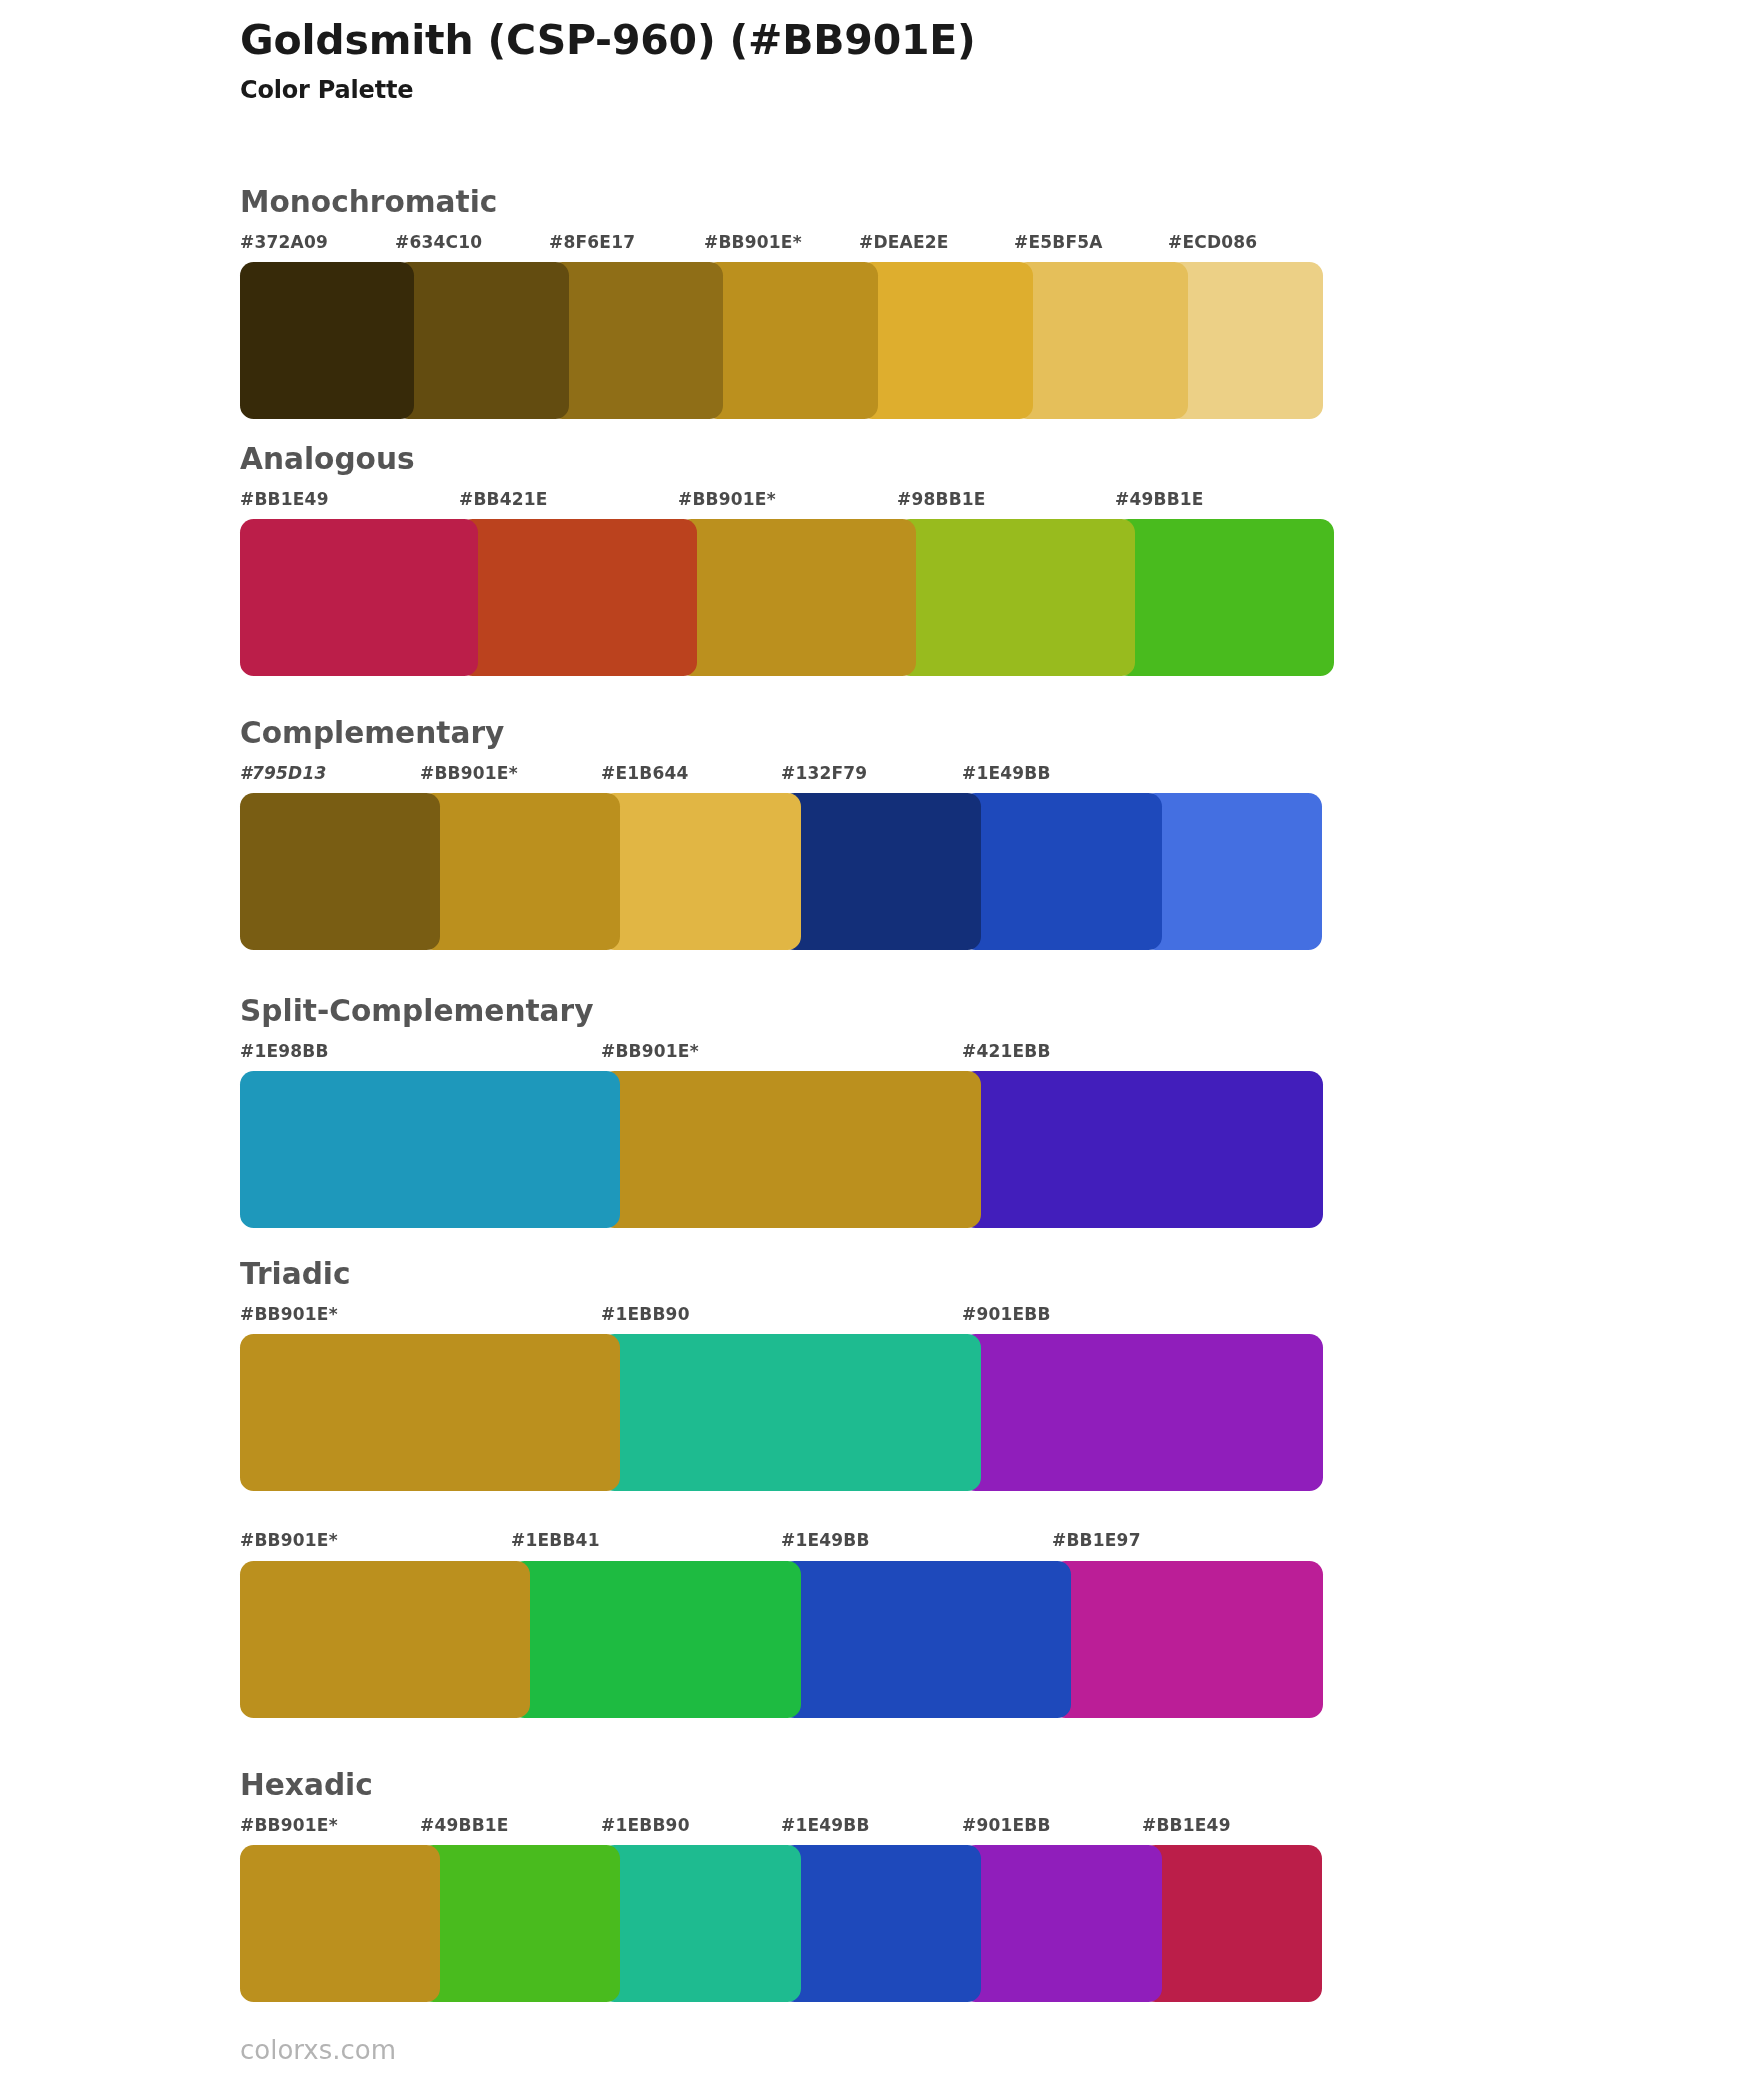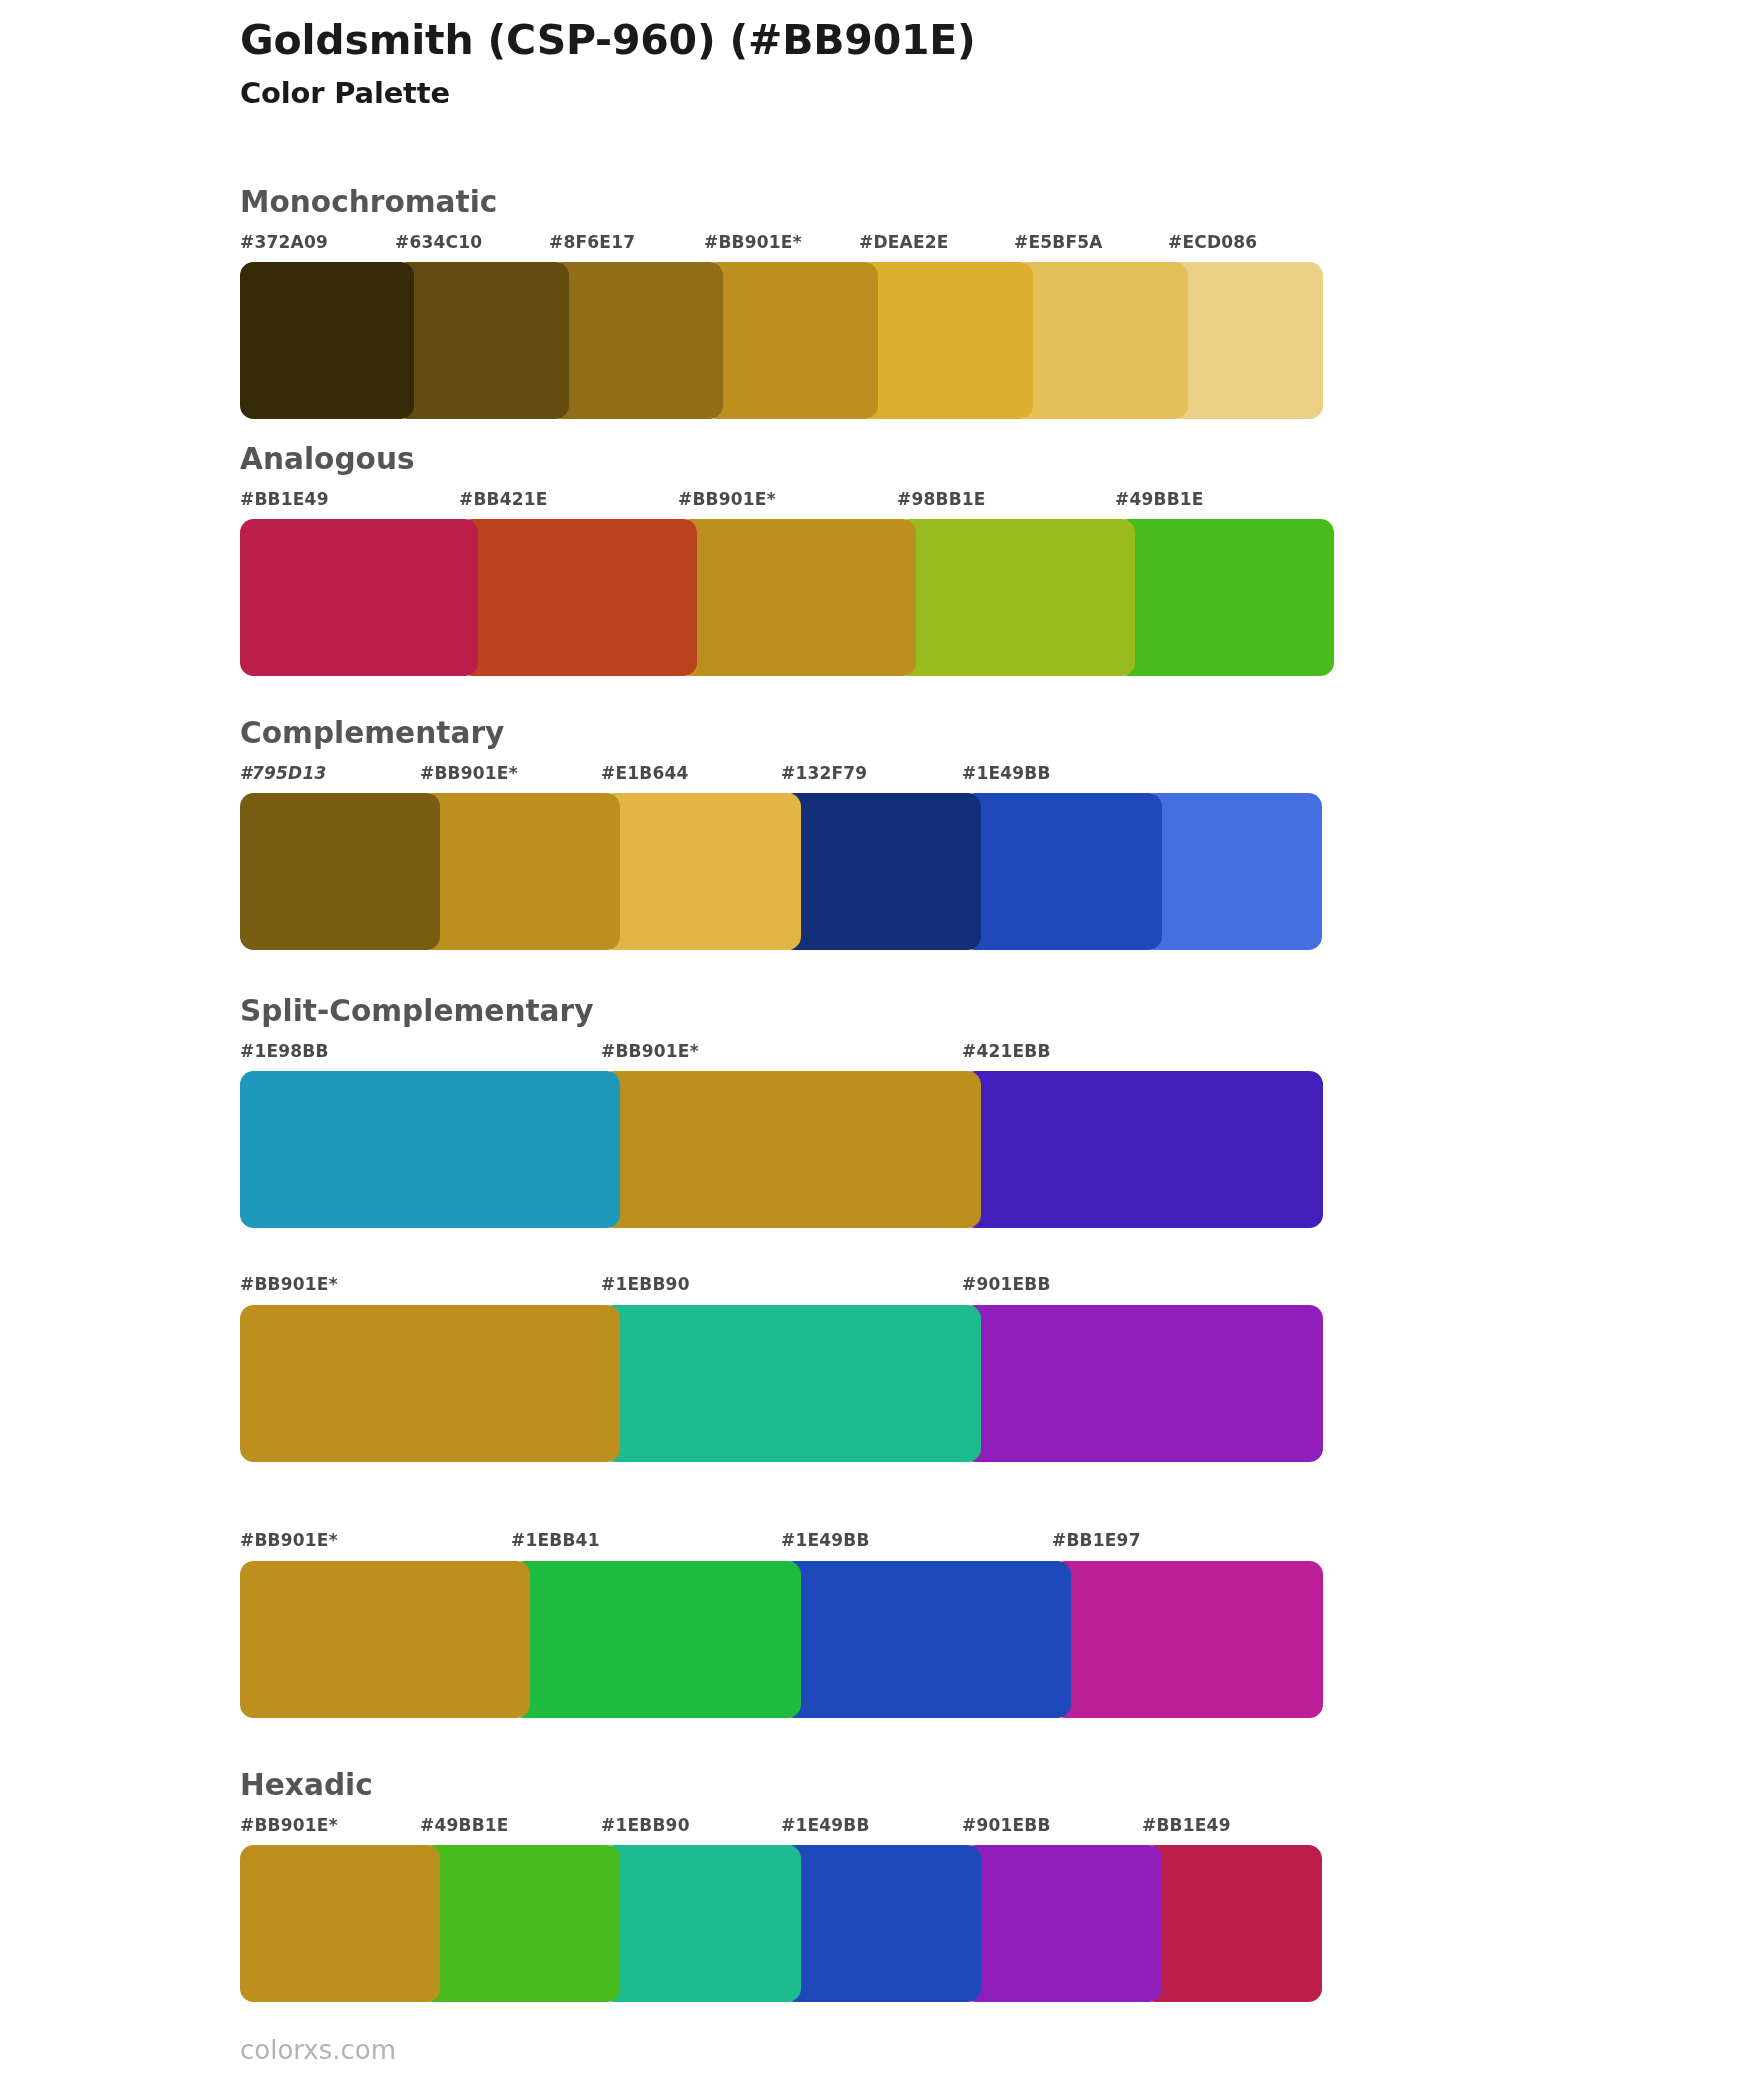--- a/index.html
+++ b/index.html
@@ -31,21 +31,21 @@
   .title {
     font-size: 41px;
     font-weight: 700;
     color: #1a1a1a;
     letter-spacing: -0.2px;
     line-height: 1.12;
     margin: 0;
     white-space: nowrap;
   }
   .subtitle {
-    font-size: 29px;
+    font-size: 24px;
     font-weight: 700;
     color: #1a1a1a;
     letter-spacing: -0.2px;
     line-height: 1.2;
     margin: 12.8px 0 0 0;
     white-space: nowrap;
   }
 
   .sections {
     position: absolute;
@@ -173,20 +173,21 @@
           <span class="swatch-label" style="left: 361px;">#BB901E*</span>
           <span class="swatch-label" style="left: 722px;">#421EBB</span>
         </div>
         <div class="bar" style="width: 1083px; height: 157px;">
           <div class="swatch" title="#1E98BB" style="left: 0px; width: 380px; height: 157px; background: rgb(30, 152, 187); z-index: 3;"></div>
           <div class="swatch" title="#BB901E" style="left: 361px; width: 380px; height: 157px; background: rgb(187, 144, 30); z-index: 2;"></div>
           <div class="swatch" title="#421EBB" style="left: 722px; width: 361px; height: 157px; background: rgb(66, 30, 187); z-index: 1;"></div>
         </div>
       </div>
       <div class="section" style="top: 1260px;">
+        <div class="section-title">Triadic</div>
         <div class="labels" style="width: 1083px;">
           <span class="swatch-label" style="left: 0px;">#BB901E*</span>
           <span class="swatch-label" style="left: 361px;">#1EBB90</span>
           <span class="swatch-label" style="left: 722px;">#901EBB</span>
         </div>
         <div class="bar" style="width: 1083px; height: 157px;">
           <div class="swatch" title="#BB901E" style="left: 0px; width: 380px; height: 157px; background: rgb(187, 144, 30); z-index: 3;"></div>
           <div class="swatch" title="#1EBB90" style="left: 361px; width: 380px; height: 157px; background: rgb(30, 187, 144); z-index: 2;"></div>
           <div class="swatch" title="#901EBB" style="left: 722px; width: 361px; height: 157px; background: rgb(144, 30, 187); z-index: 1;"></div>
         </div>

